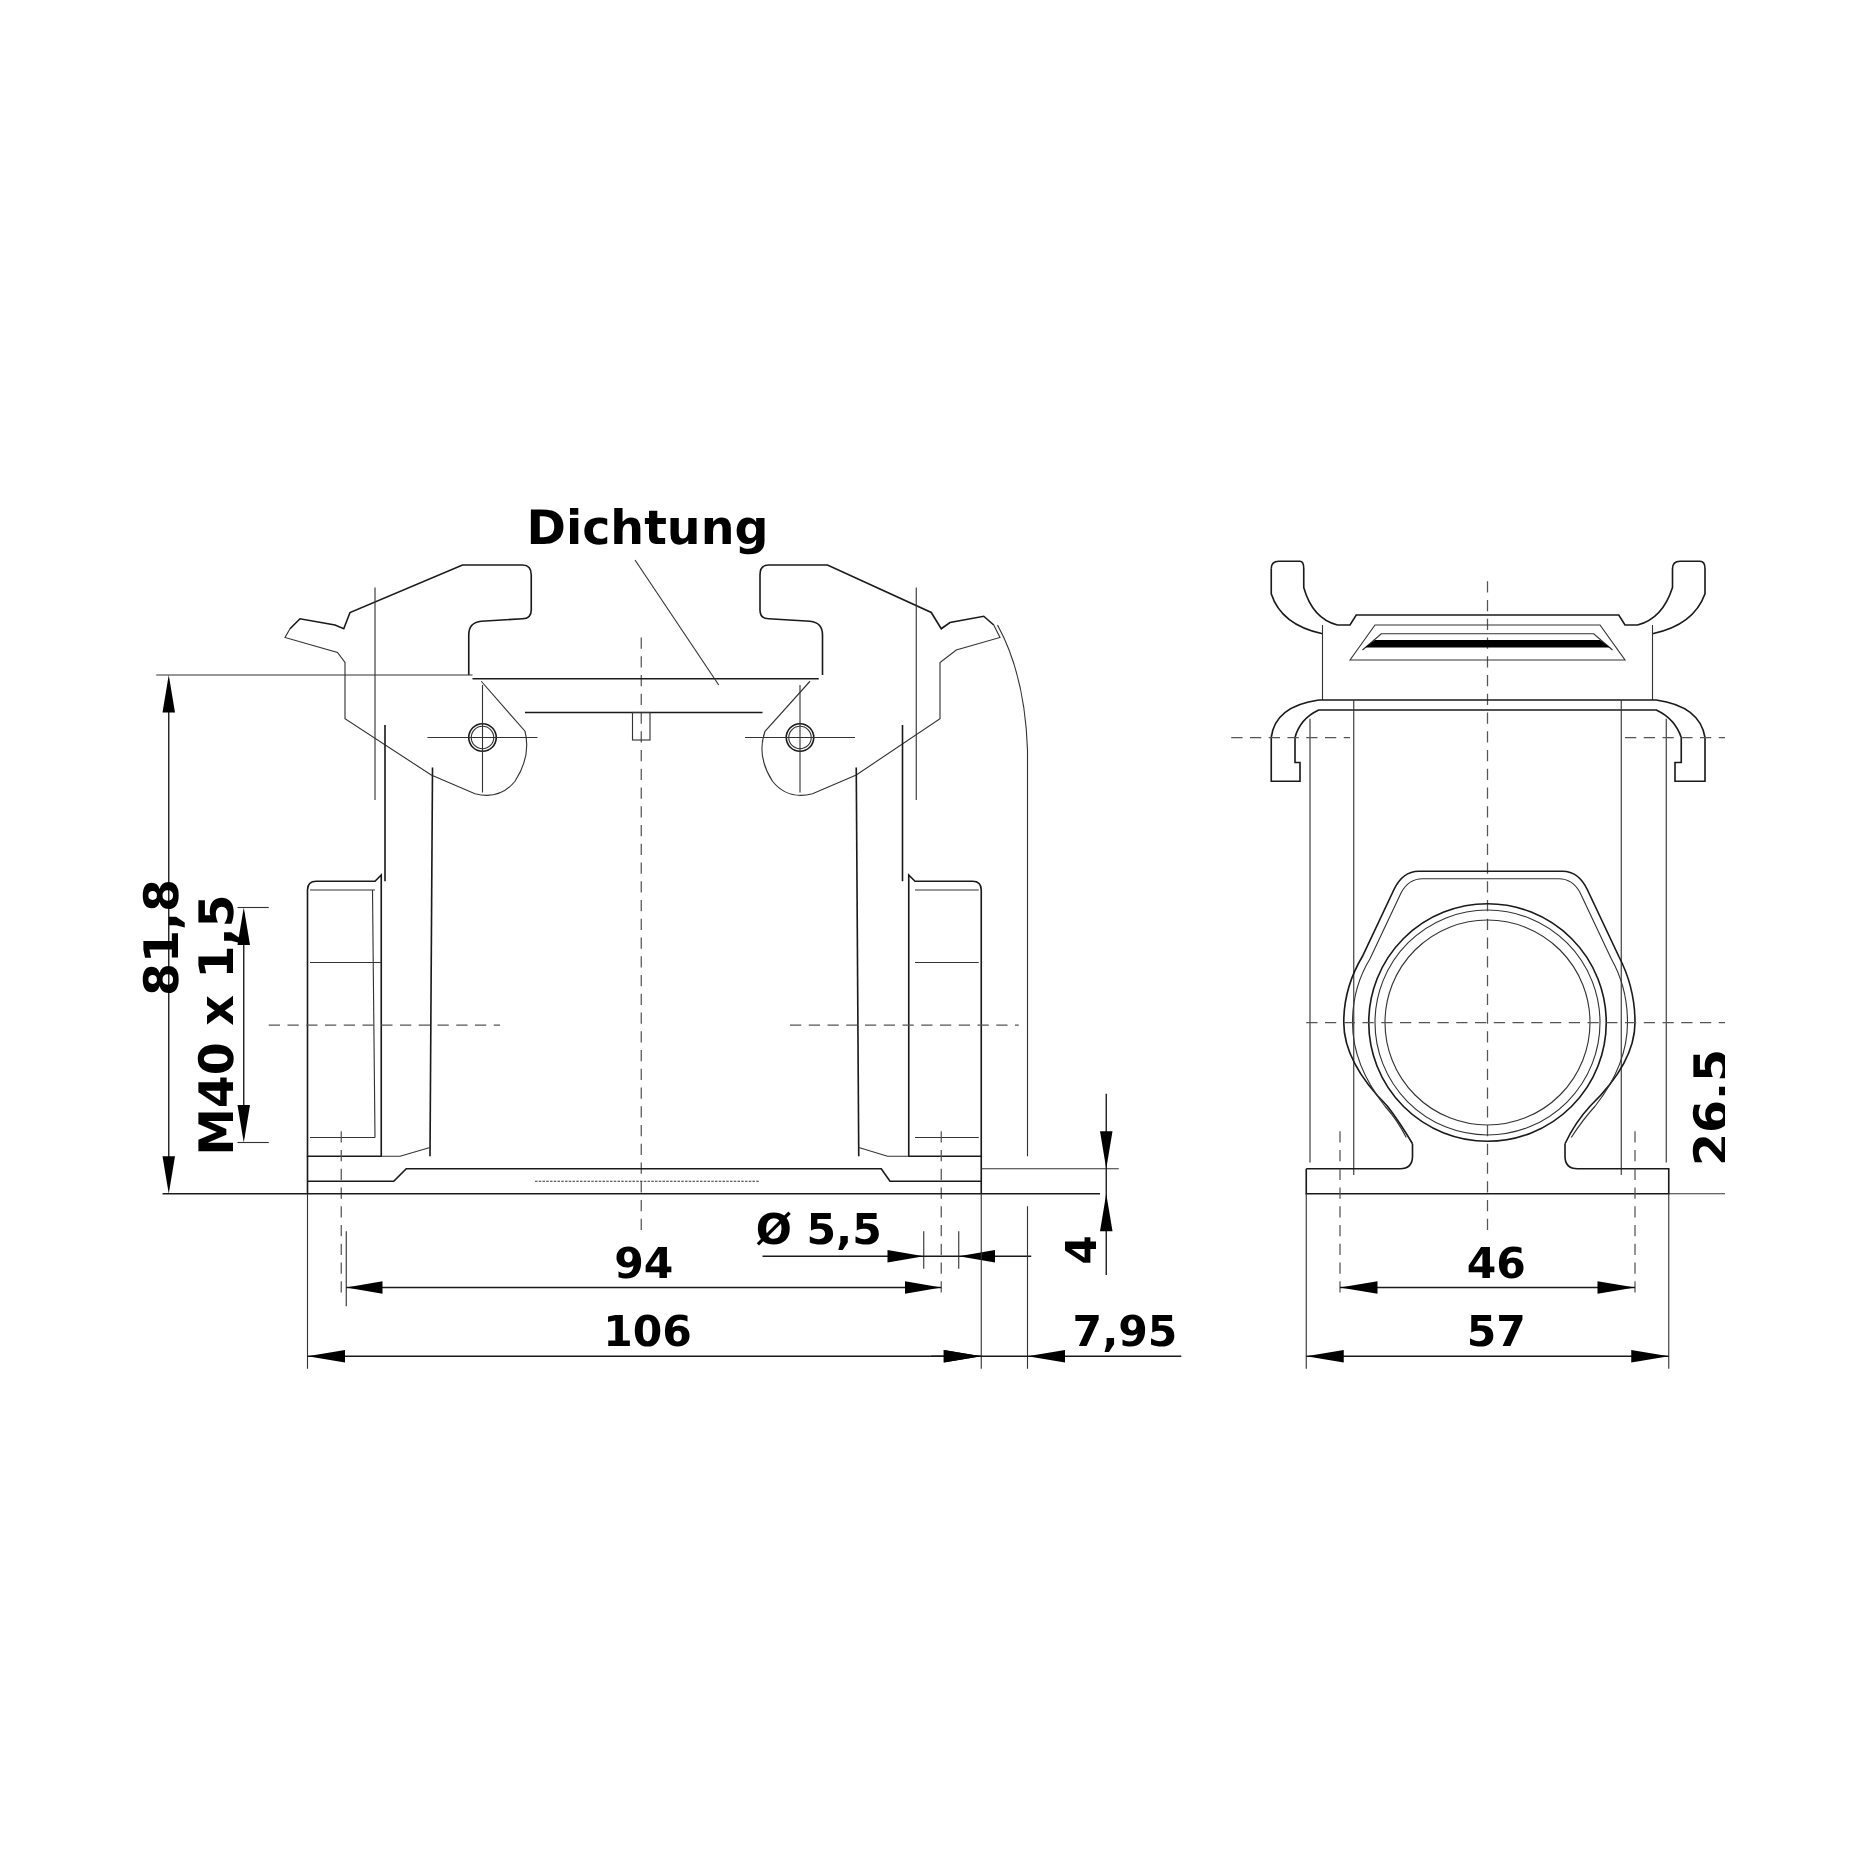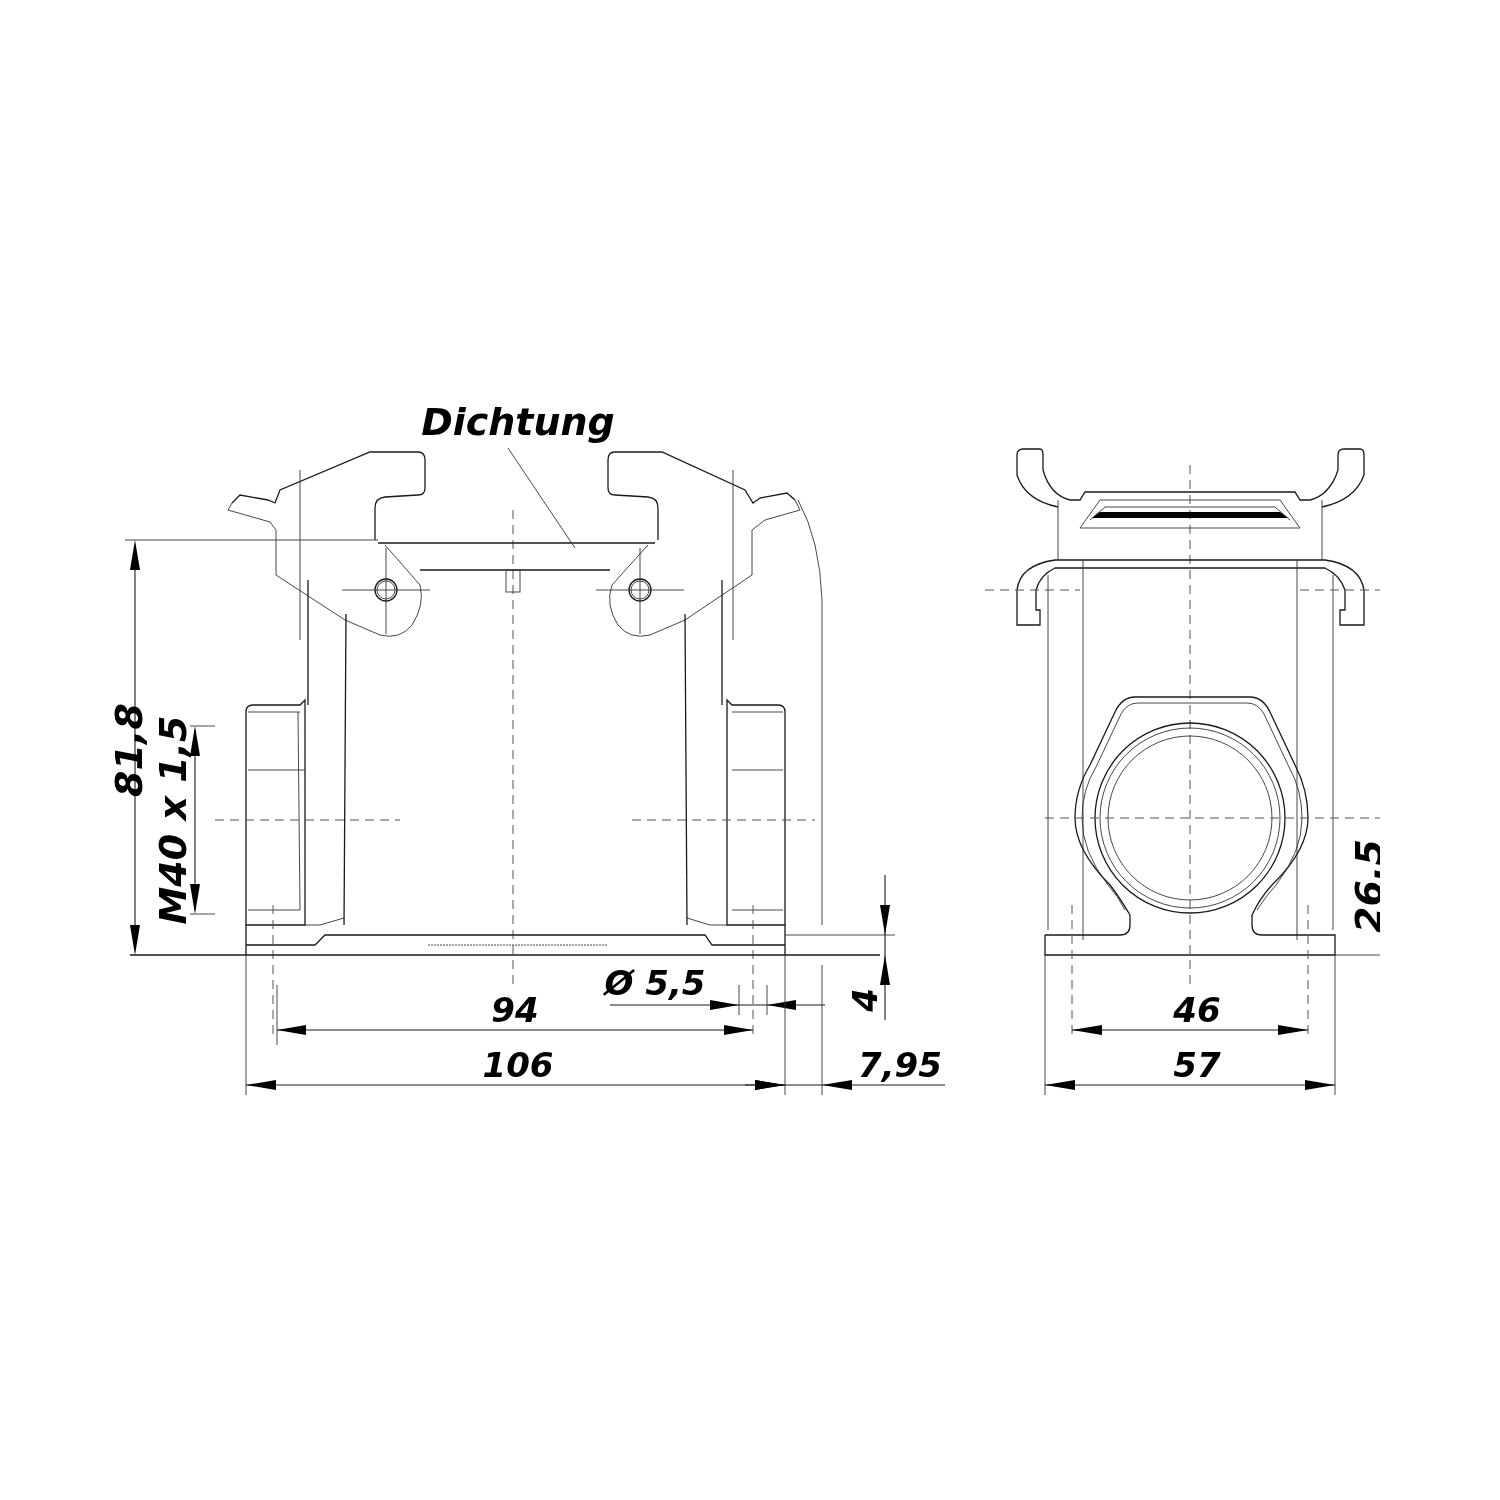--- a/index.html
+++ b/index.html
@@ -1,16 +1,16 @@
 <!DOCTYPE html>
 <html><head>
 <meta charset="utf-8">
 <style>
   html, body { margin: 0; padding: 0; background: #ffffff; }
-  #canvas { position: relative; width: 1380px; height: 1500px; background: #ffffff; overflow: hidden; font-style: italic; }
+  #canvas { position: relative; width: 1380px; height: 1500px; background: #ffffff; overflow: hidden; }
   svg { position: absolute; left: 0; top: 0; }
   .ln { fill: none; stroke: #1a1a1a; stroke-width: 1.3; }
   .thin { fill: none; stroke: #333; stroke-width: 0.9; }
   .dash { fill: none; stroke: #555; stroke-width: 1; stroke-dasharray: 9 6; }
   .dim { fill: none; stroke: #1a1a1a; stroke-width: 1.1; }
   .arr { fill: #000; stroke: none; }
   .lbl { font-family: "DejaVu Sans", sans-serif; font-weight: bold; font-size: 34px; fill: #000; }
   .lbl-big { font-family: "DejaVu Sans", sans-serif; font-weight: bold; font-size: 38px; fill: #000; }
   .blk { fill: #000; stroke: none; }
 </style>

